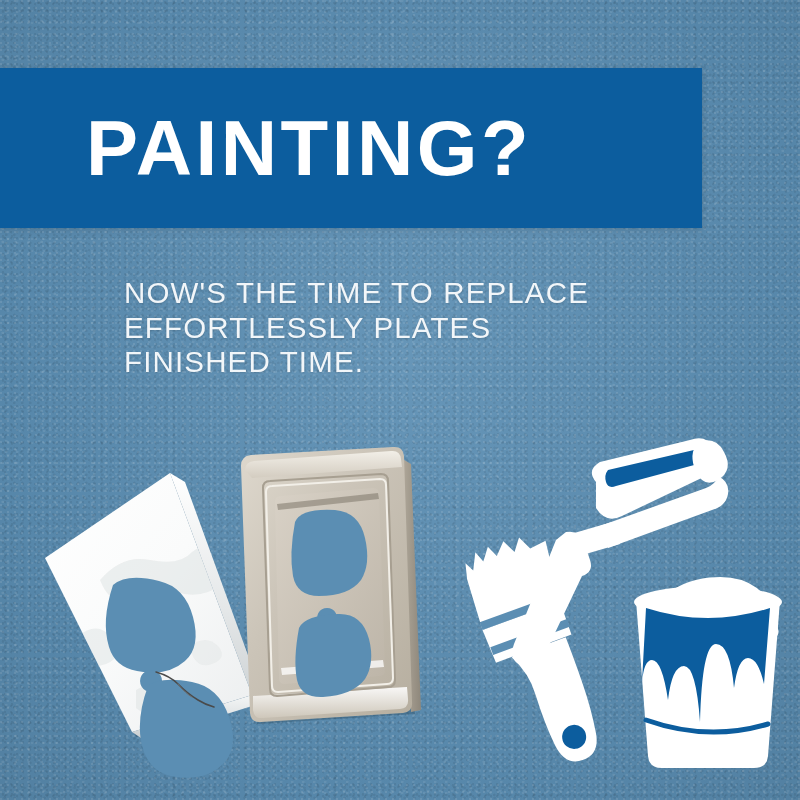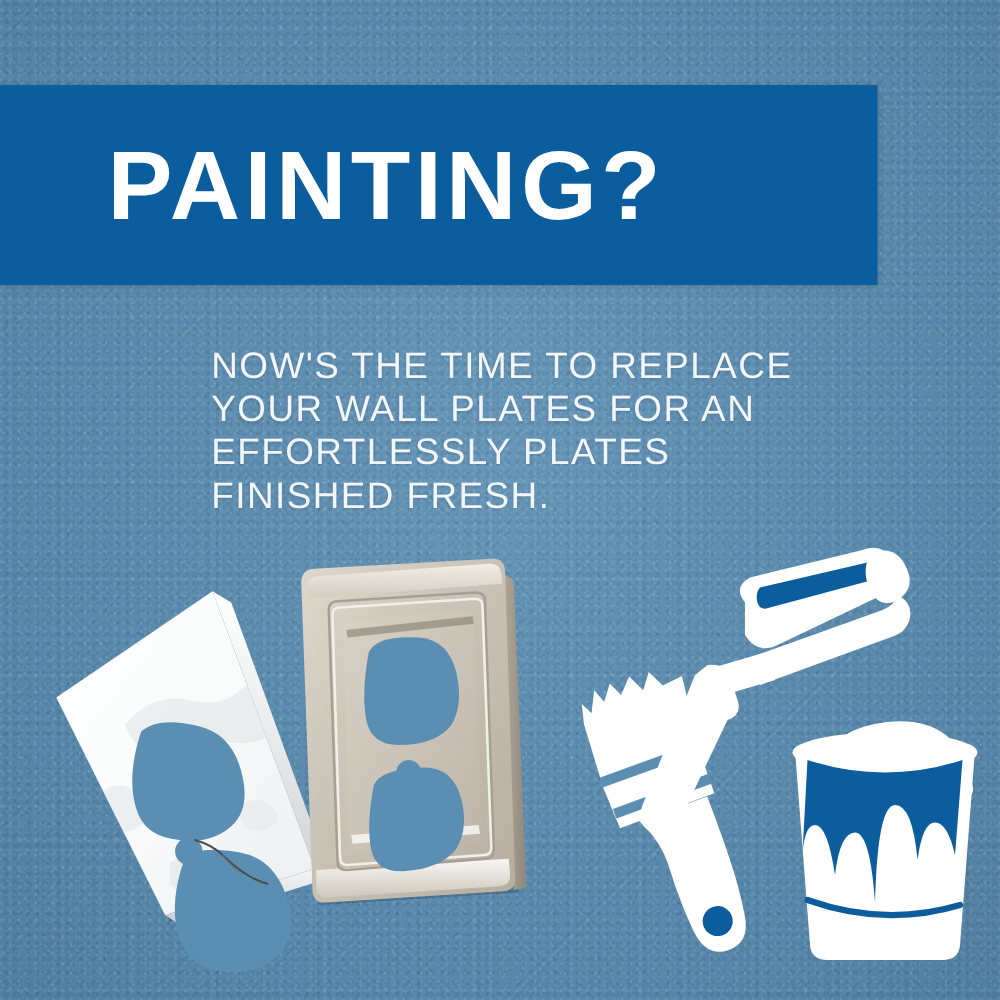--- a/index.html
+++ b/index.html
@@ -75,21 +75,20 @@
     position: absolute;
     left: 124px;
     top: 276px;
     width: 520px;
     color: #f2f6f9;
     font-size: 29.5px;
     font-weight: 300;
     letter-spacing: 1.15px;
     line-height: 34.5px;
     text-shadow: 0 1px 2px rgba(0,0,0,.13);
-    margin-left: 45px;
   }
   .subcopy div { white-space: nowrap; }
 
   
   .art { position: absolute; inset: 0; }
   .art svg { position: absolute; overflow: visible; }
 
   #white-plate-svg  { left: 40px;  top: 440px; }
   #beige-plate-svg  { left: 215px; top: 440px; }
   #tools-svg        { left: 440px; top: 430px; }
@@ -102,23 +101,22 @@
   <div class="bg-base"></div>
   <div class="bg-texture"></div>
   <div class="bg-vignette"></div>
 
   <div class="banner">
     <h1 class="banner-title">PAINTING?</h1>
   </div>
 
   <div class="subcopy">
     <div>NOW'S THE TIME TO REPLACE</div>
-    <div>YOUR WALL PLATES FOR AN</div>
     <div>EFFORTLESSLY PLATES</div>
-    <div>FINISHED FRESH.</div>
+    <div>FINISHED TIME.</div>
   </div>
 
   <div class="art">
 
     <svg id="white-plate-svg" width="250" height="300" viewBox="0 0 250 300">
       <defs>
         <linearGradient id="wpFace" x1="0" y1="0" x2="1" y2="1">
           <stop offset="0%" stop-color="#ffffff"></stop>
           <stop offset="48%" stop-color="#fafbfb"></stop>
           <stop offset="100%" stop-color="#eceeef"></stop>

